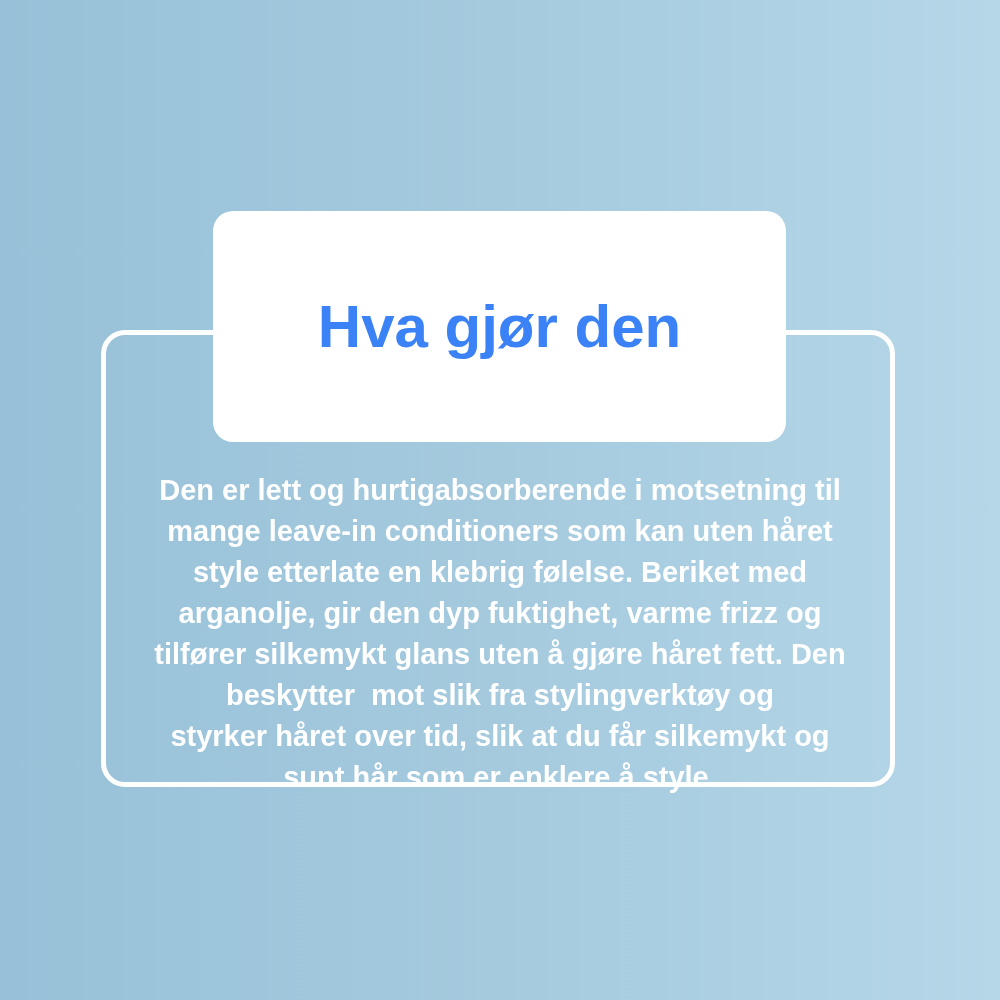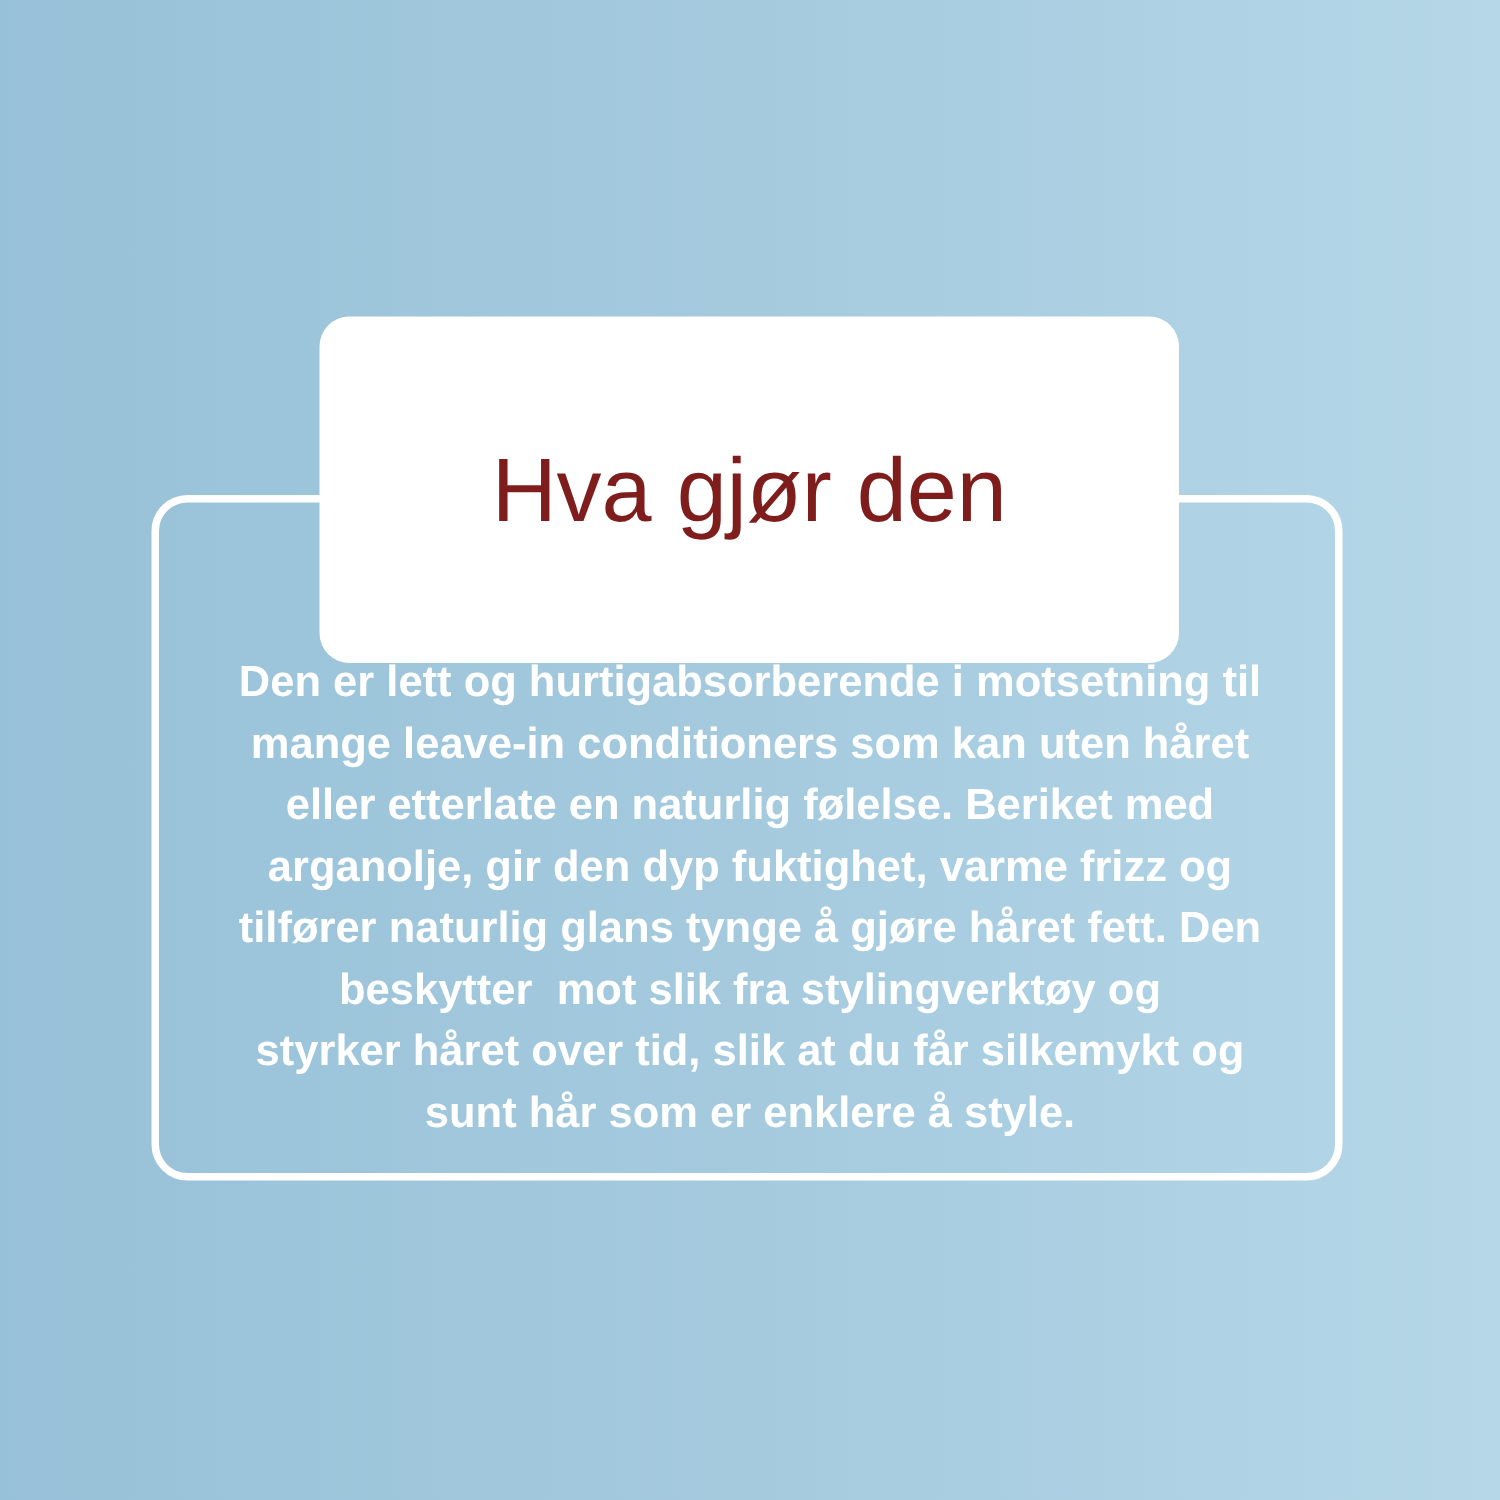--- a/index.html
+++ b/index.html
@@ -35,34 +35,34 @@
     background: #ffffff;
     border-radius: 20px;
     display: flex;
     align-items: center;
     justify-content: center;
     z-index: 2;
   }
   .title {
     margin: 0;
     font-size: 60px;
-    font-weight: 400;
+    font-weight: 700;
     line-height: 90px;
-    color: #7f1d1d;
+    color: #3b82f6;
     text-align: left;
     letter-spacing: 0px;
   }
   .title-line {
     display: block;
     white-space: pre-wrap;
   }
   .body-text {
     position: absolute;
     left: 100px;
-    top: 435px;
+    top: 470px;
     width: 800px;
     text-align: center;
     font-size: 29px;
     font-weight: 700;
     color: #ffffff;
     line-height: 41px;
     z-index: 2;
   }
   .body-line {
     display: block;
@@ -78,21 +78,21 @@
 
   <div class="title-card">
     <h1 class="title">
       <span class="title-line">Hva gjør den</span>
     </h1>
   </div>
 
   <div class="body-text">
     <span class="body-line">Den er lett og hurtigabsorberende i motsetning til</span>
     <span class="body-line">mange leave-in conditioners som kan uten håret</span>
-    <span class="body-line">eller etterlate en naturlig følelse. Beriket med</span>
+    <span class="body-line">style etterlate en klebrig følelse. Beriket med</span>
     <span class="body-line">arganolje, gir den dyp fuktighet, varme frizz og</span>
-    <span class="body-line">tilfører naturlig glans tynge å gjøre håret fett. Den</span>
+    <span class="body-line">tilfører silkemykt glans uten å gjøre håret fett. Den</span>
     <span class="body-line">beskytter  mot slik fra stylingverktøy og</span>
     <span class="body-line">styrker håret over tid, slik at du får silkemykt og</span>
     <span class="body-line">sunt hår som er enklere å style.</span>
   </div>
 
 </div>
 
 </body></html>

